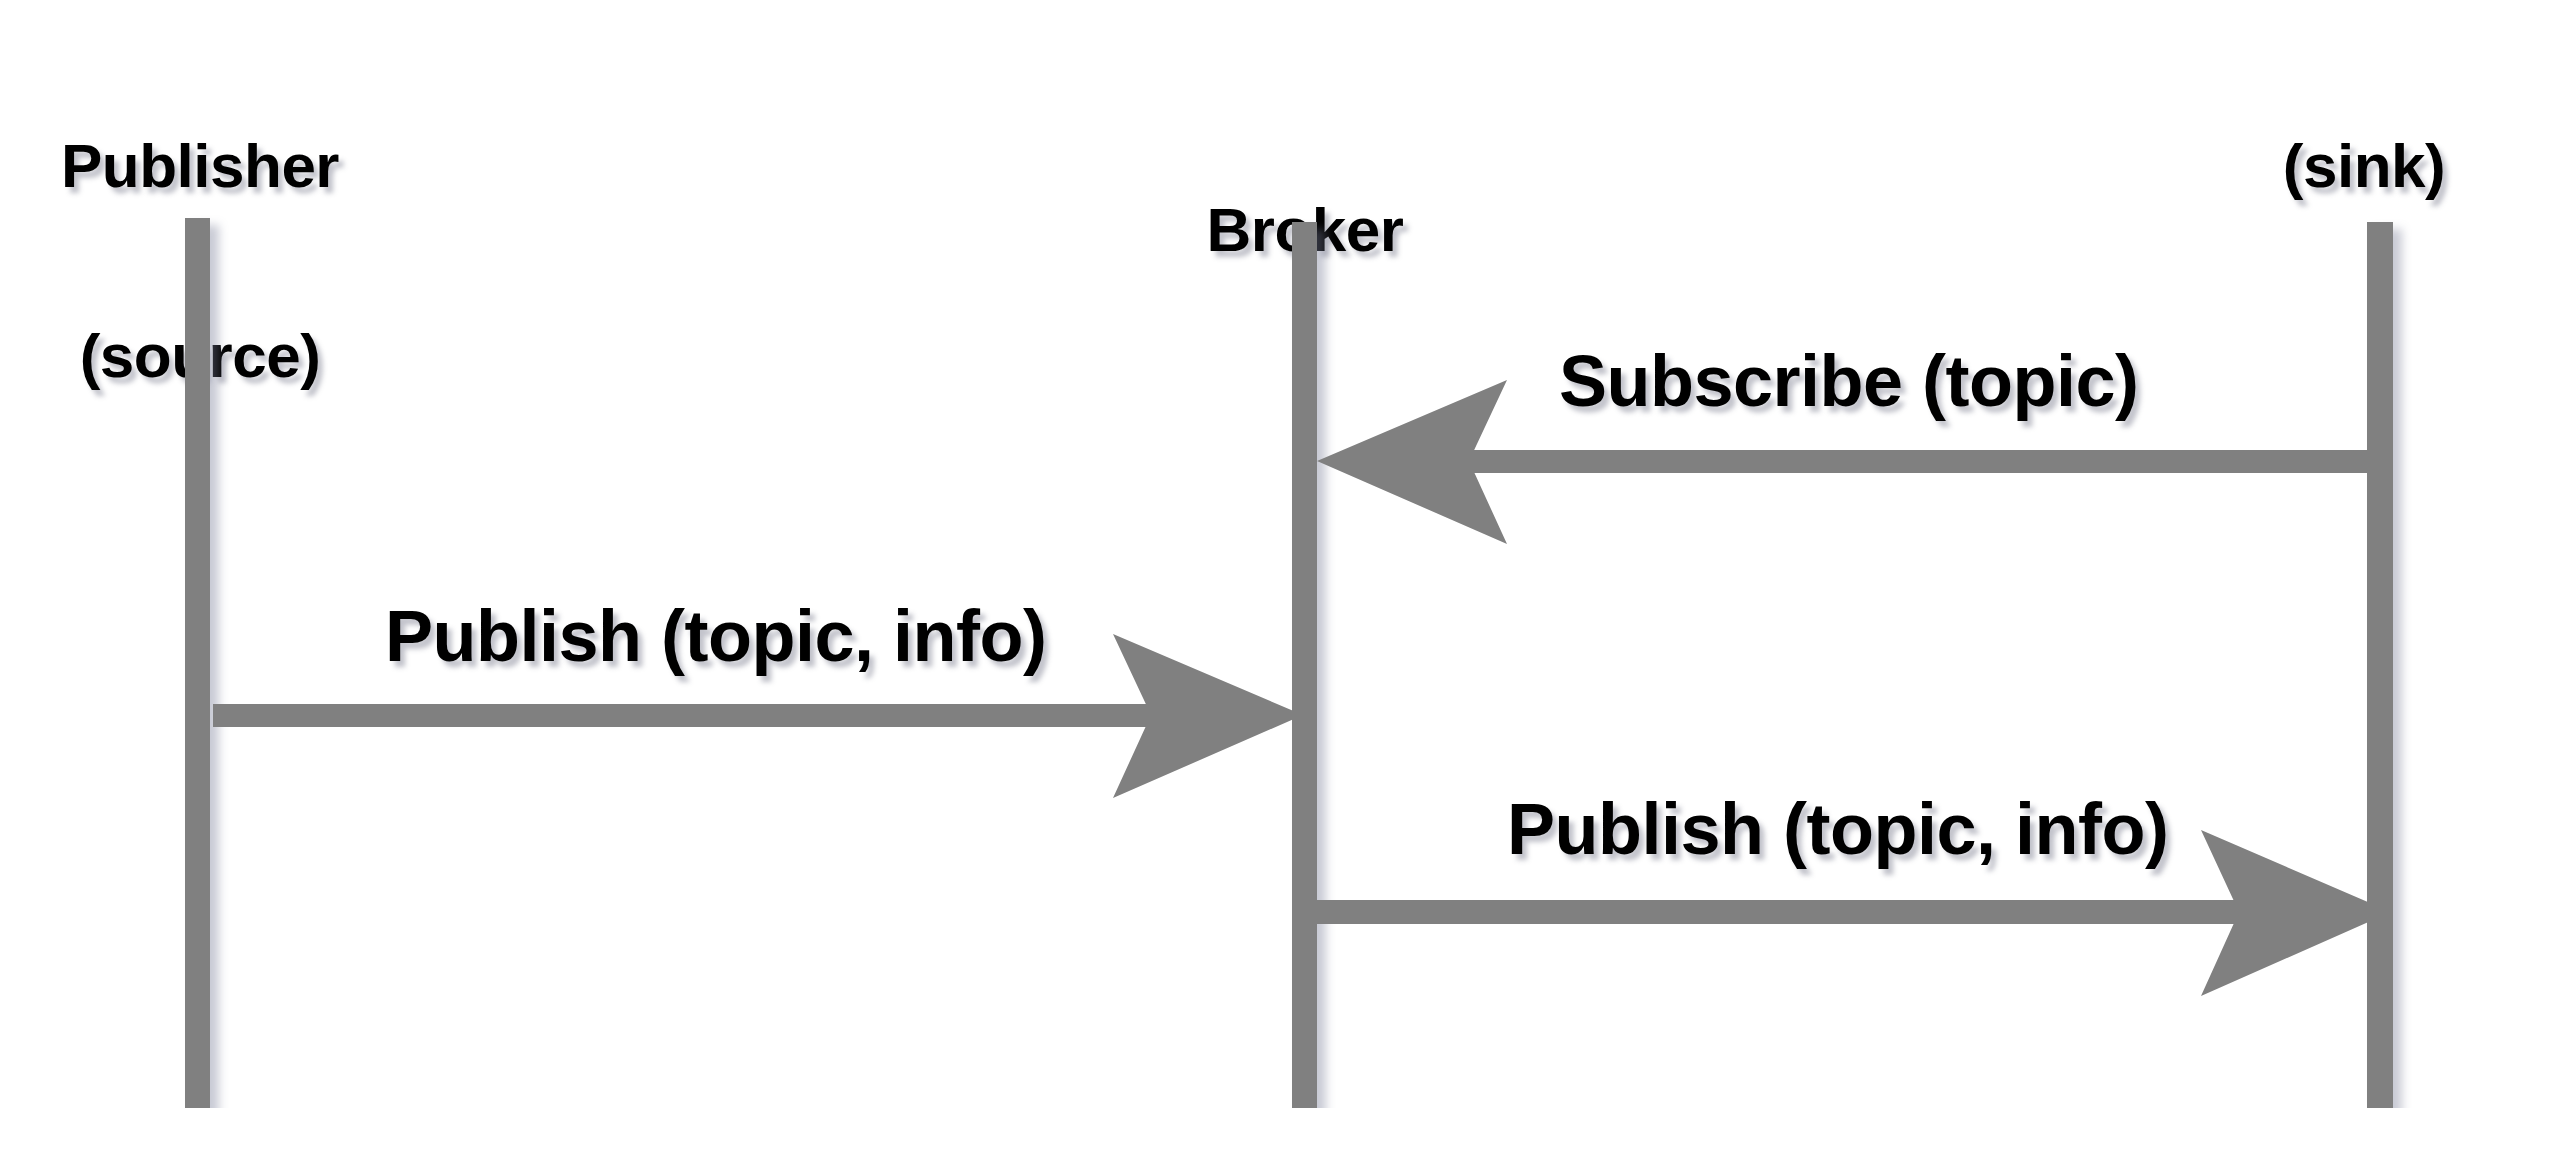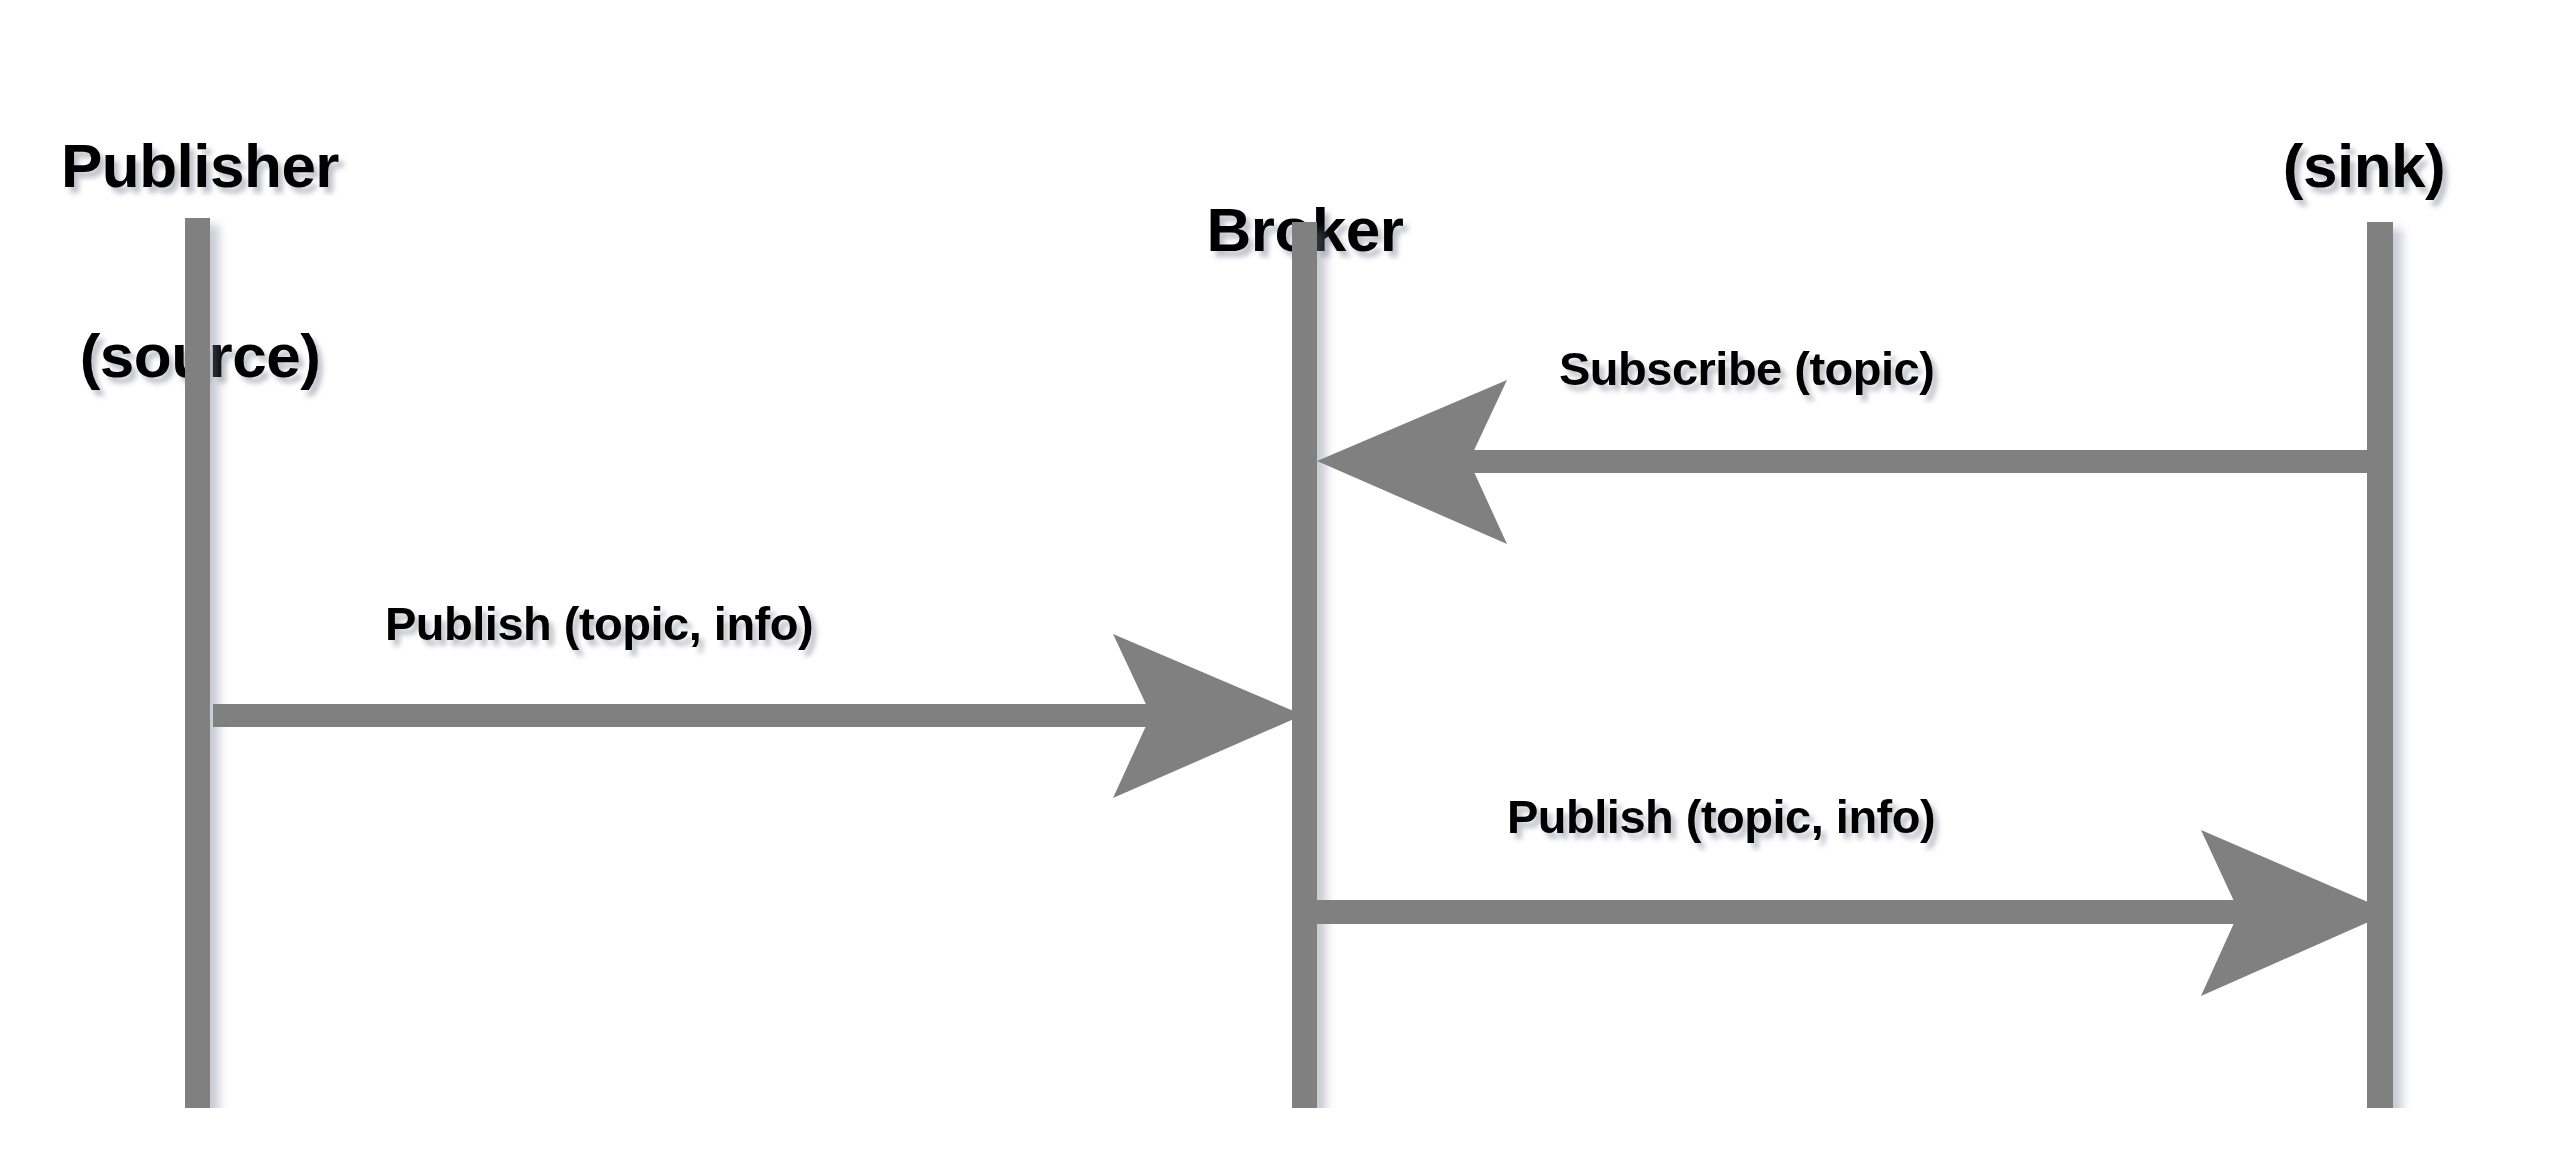--- a/index.html
+++ b/index.html
@@ -50,21 +50,21 @@
   }
   .arrow-body {
     fill: #808080;
   }
 
   
   .msg-label {
     position: absolute;
     font-family: "Liberation Sans", sans-serif;
     font-weight: bold;
-    font-size: 47px;
+    font-size: 72px;
     line-height: 1em;
     color: #000000;
     white-space: pre;
     text-shadow: 5px 6px 5px rgba(120,122,140,0.45);
     letter-spacing: -0.5px;
   }
 </style>
 </head>
 <body>
 

